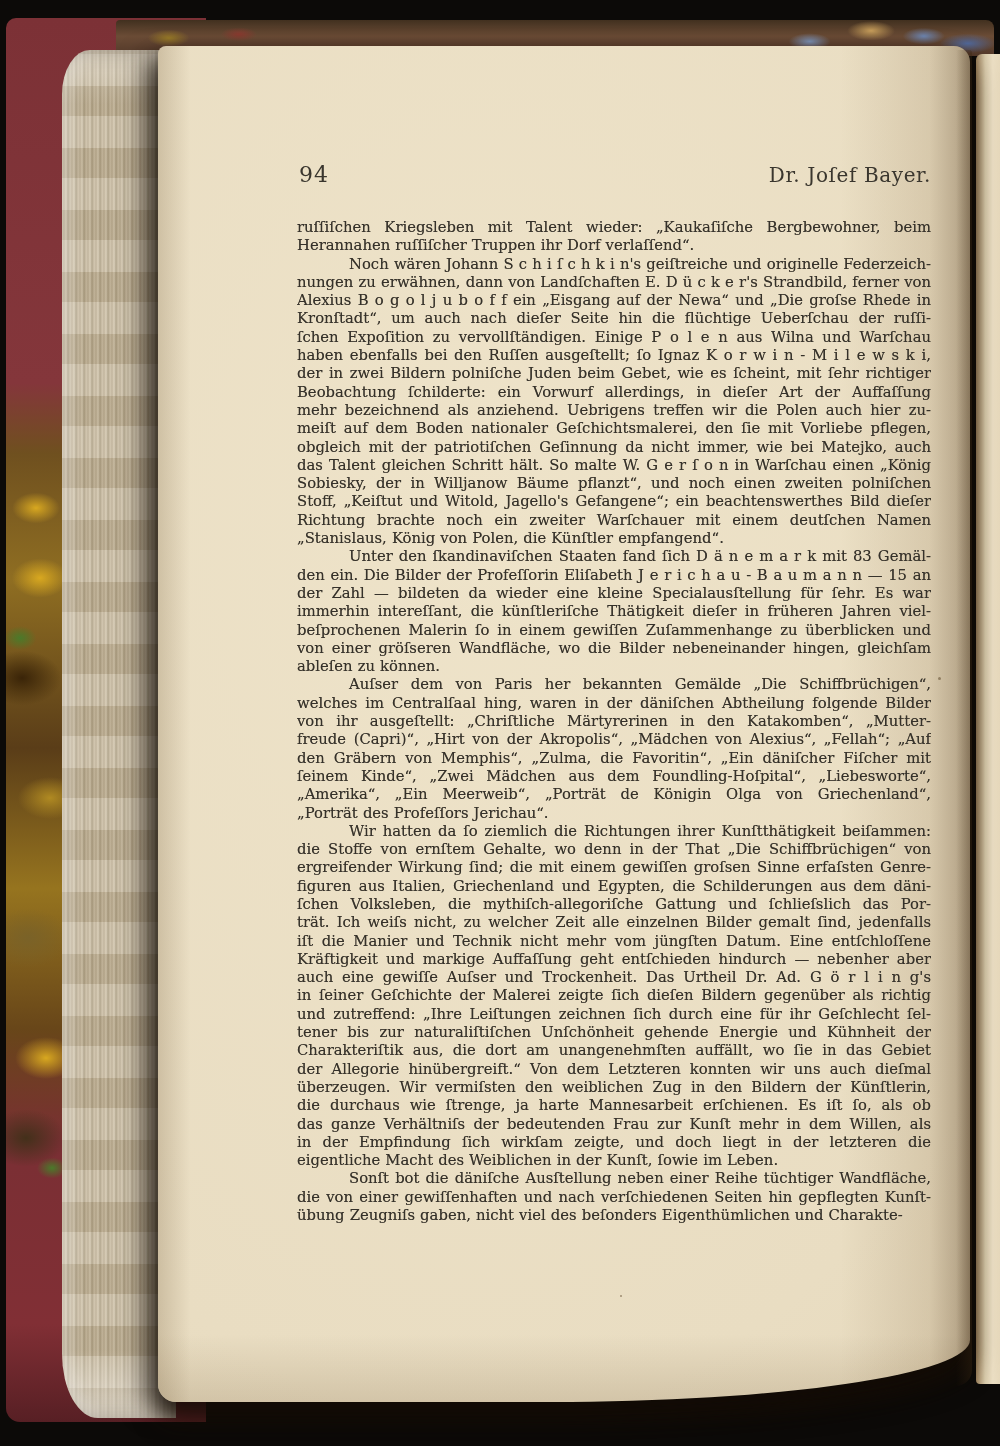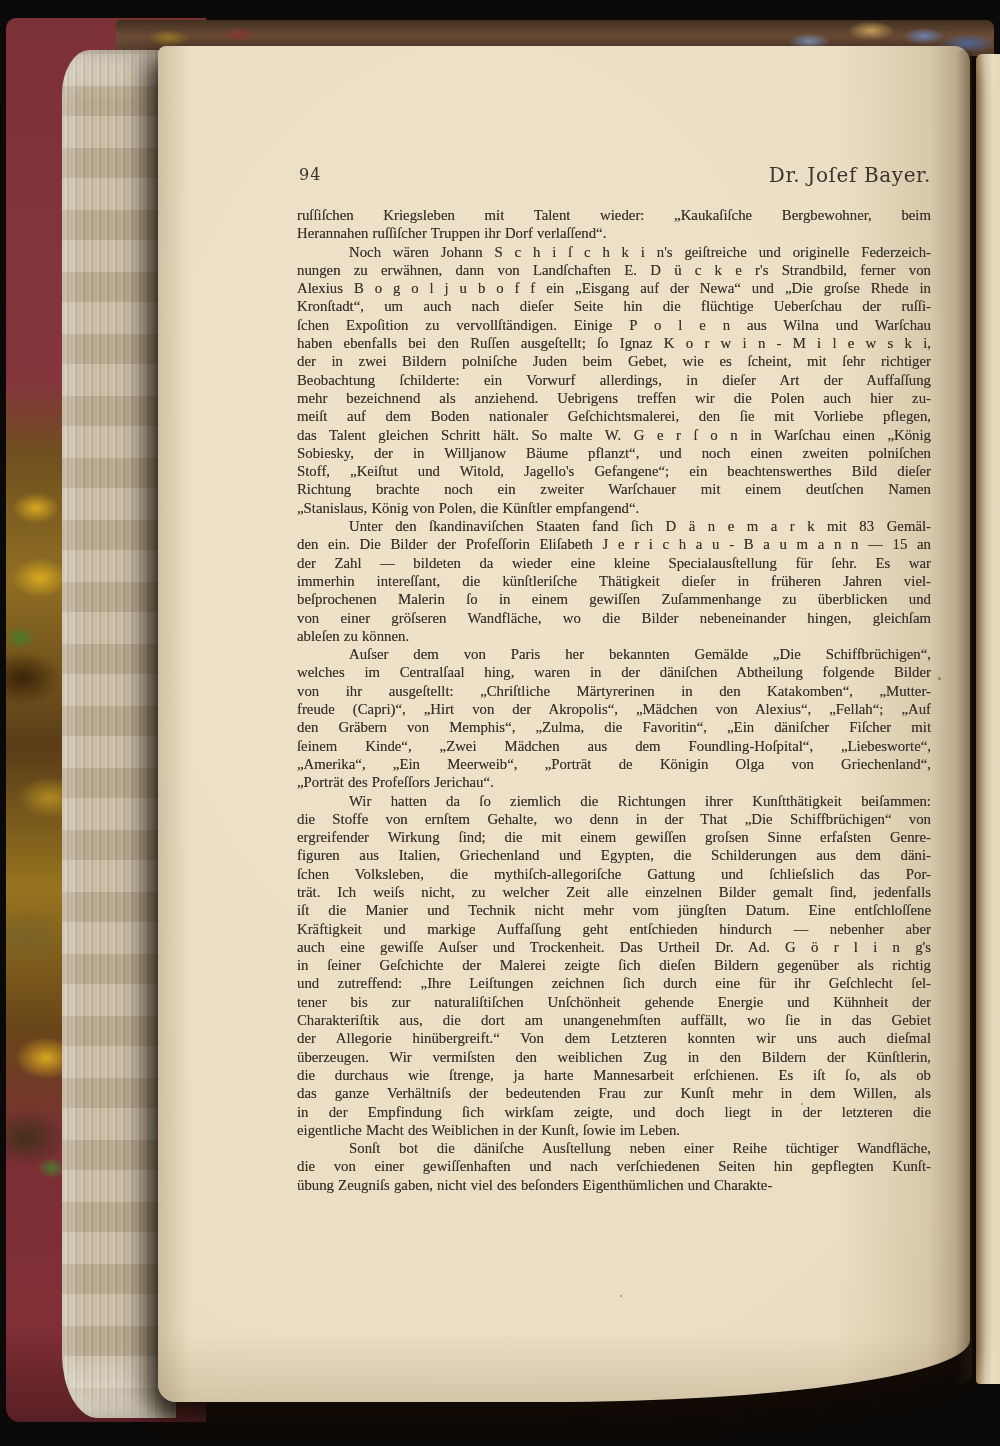--- a/index.html
+++ b/index.html
@@ -76,28 +76,28 @@
   
   .speck{position:absolute;width:3px;height:3px;border-radius:50%;
     background:rgba(95,75,45,.55);z-index:6;}
   
   .content{
     position:absolute;left:139px;top:118px;width:634px;z-index:7;
     color:#35312a;
   }
   .page-head{position:relative;height:24px;}
   .pagenum{
-    position:absolute;left:2px;top:0;font-size:16px;line-height:22px;
+    position:absolute;left:2px;top:0;font-size:22px;line-height:22px;
     letter-spacing:1px;color:#3a362e;
   }
   .running-head{
     display:block;text-align:right;font-size:20px;line-height:22px;
     letter-spacing:.6px;color:#3a362e;
   }
-  .text-block{margin-top:18px;font-family:Liberation Serif, serif;}
+  .text-block{margin-top:30px;}
   .para{margin:0;}
   .line{
     font-size:14.8px;line-height:18.3px;height:18.3px;overflow:hidden;
     text-align:justify;text-align-last:justify;
     white-space:normal;word-spacing:.4px;
     text-shadow:0 0 .5px rgba(55,48,35,.55);
   }
   .line.last{text-align-last:left;}
   .line.indent{text-indent:52px;}
 </style>
@@ -124,20 +124,21 @@
           <div class="line indent">Noch wären Johann S c h i ſ c h k i n's geiſtreiche und originelle Federzeich-</div>
           <div class="line">nungen zu erwähnen, dann von Landſchaften E. D ü c k e r's Strandbild, ferner von</div>
           <div class="line">Alexius B o g o l j u b o f f ein „Eisgang auf der Newa“ und „Die groſse Rhede in</div>
           <div class="line">Kronſtadt“, um auch nach dieſer Seite hin die flüchtige Ueberſchau der ruſſi-</div>
           <div class="line">ſchen Expoſition zu vervollſtändigen. Einige P o l e n aus Wilna und Warſchau</div>
           <div class="line">haben ebenfalls bei den Ruſſen ausgeſtellt; ſo Ignaz K o r w i n - M i l e w s k i,</div>
           <div class="line">der in zwei Bildern polniſche Juden beim Gebet, wie es ſcheint, mit ſehr richtiger</div>
           <div class="line">Beobachtung ſchilderte: ein Vorwurf allerdings, in dieſer Art der Auffaſſung</div>
           <div class="line">mehr bezeichnend als anziehend. Uebrigens treffen wir die Polen auch hier zu-</div>
           <div class="line">meiſt auf dem Boden nationaler Geſchichtsmalerei, den ſie mit Vorliebe pflegen,</div>
+          <div class="line">obgleich mit der patriotiſchen Geſinnung da nicht immer, wie bei Matejko, auch</div>
           <div class="line">das Talent gleichen Schritt hält. So malte W. G e r ſ o n in Warſchau einen „König</div>
           <div class="line">Sobiesky, der in Willjanow Bäume pflanzt“, und noch einen zweiten polniſchen</div>
           <div class="line">Stoff, „Keiſtut und Witold, Jagello's Gefangene“; ein beachtenswerthes Bild dieſer</div>
           <div class="line">Richtung brachte noch ein zweiter Warſchauer mit einem deutſchen Namen</div>
           <div class="line last">„Stanislaus, König von Polen, die Künſtler empfangend“.</div>
         </div>
         <div class="para">
           <div class="line indent">Unter den ſkandinaviſchen Staaten fand ſich D ä n e m a r k mit 83 Gemäl-</div>
           <div class="line">den ein. Die Bilder der Profeſſorin Eliſabeth J e r i c h a u - B a u m a n n — 15 an</div>
           <div class="line">der Zahl — bildeten da wieder eine kleine Specialausſtellung für ſehr. Es war</div>

